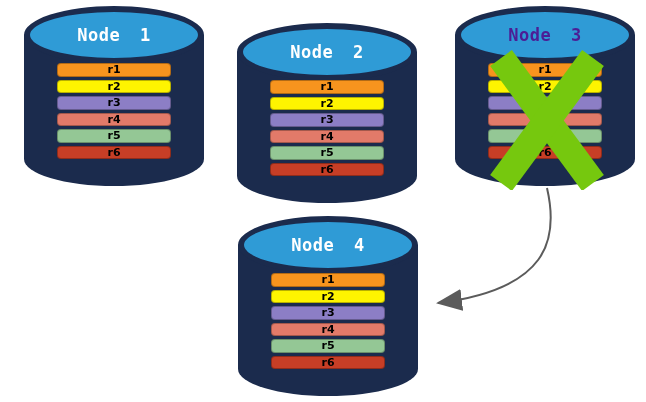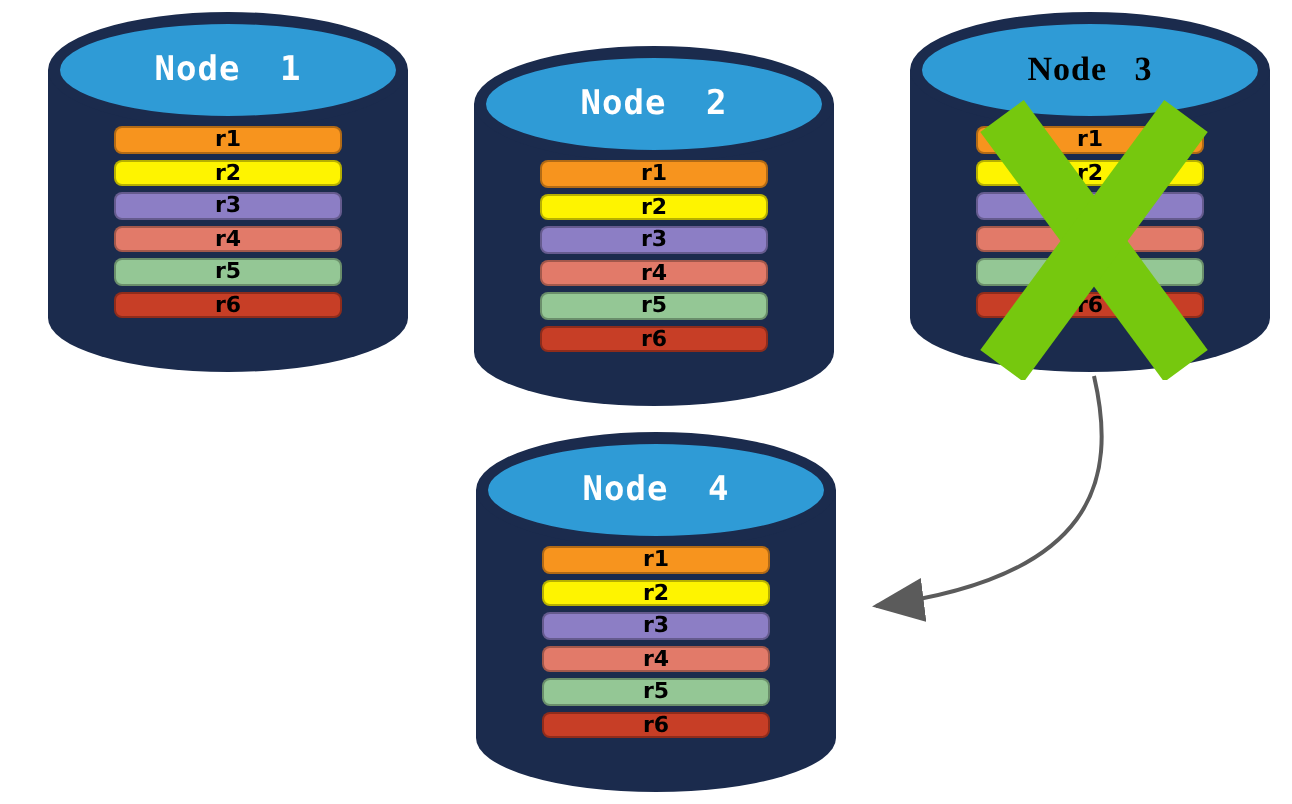--- a/index.html
+++ b/index.html
@@ -65,21 +65,21 @@
       <div class="row" style="background: rgb(140, 126, 197);">r3</div>
       <div class="row" style="background: rgb(226, 122, 105);">r4</div>
       <div class="row" style="background: rgb(148, 199, 149);">r5</div>
       <div class="row" style="background: rgb(199, 62, 38);">r6</div>
     </div>
   </div>
 
   <div class="node node-3">
     <div class="cyl-body" style="background: rgb(27, 43, 77);"></div>
     <div class="cyl-top" style="background: rgb(47, 155, 214); border-color: rgb(27, 43, 77);">
-      <span class="node-title" style="color: #000000; font-family: Liberation Serif, serif;">Node 3</span>
+      <span class="node-title" style="color: #4c1d95;">Node 3</span>
     </div>
     <div class="rows">
       <div class="row" style="background: rgb(247, 148, 30);">r1</div>
       <div class="row" style="background: rgb(254, 244, 0);">r2</div>
       <div class="row" style="background: rgb(140, 126, 197);">r3</div>
       <div class="row" style="background: rgb(226, 122, 105);">r4</div>
       <div class="row" style="background: rgb(148, 199, 149);">r5</div>
       <div class="row" style="background: rgb(199, 62, 38);">r6</div>
     </div>
     <svg class="x-overlay" width="118" height="140" viewBox="0 0 118 140">

